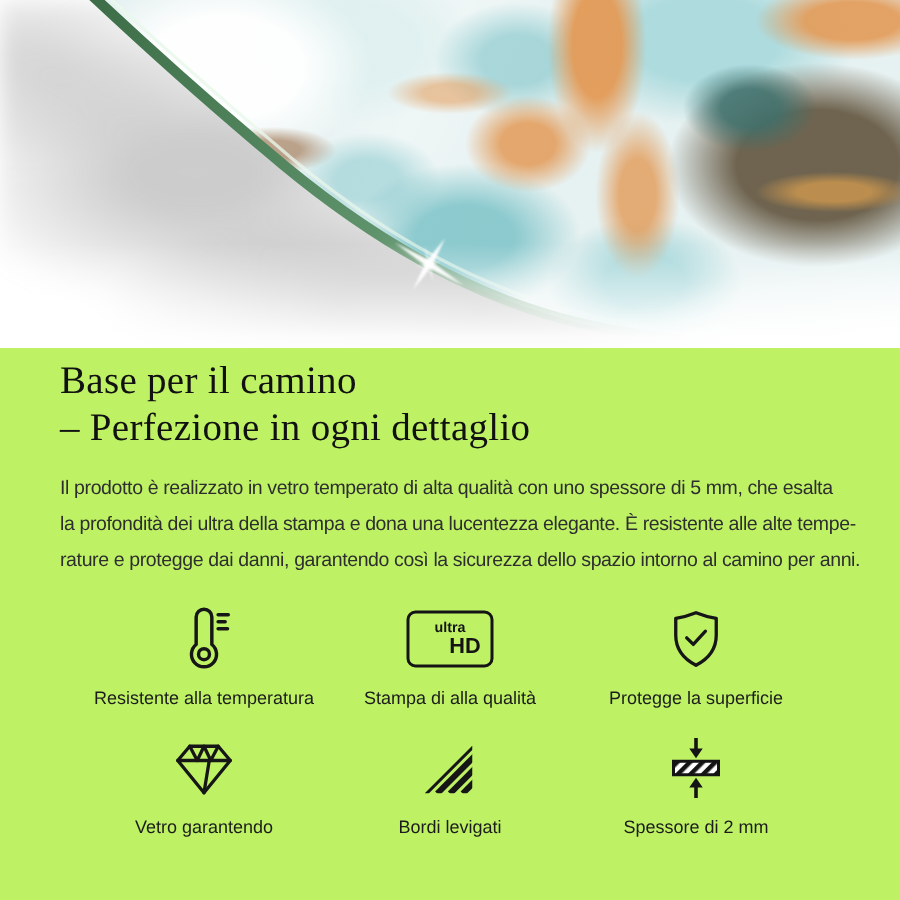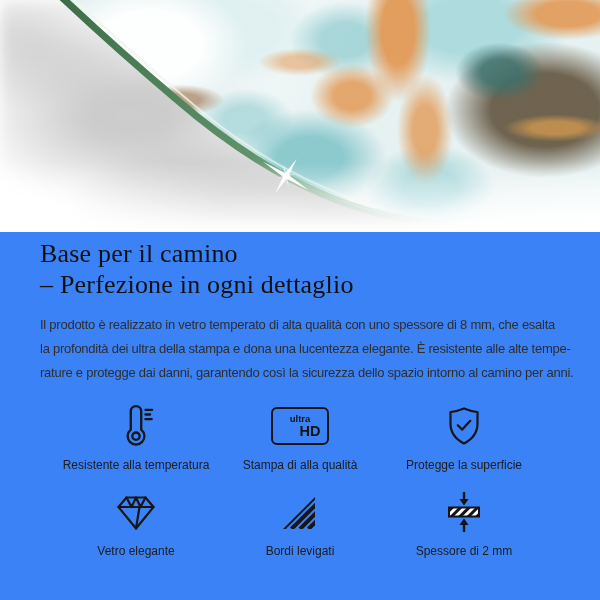--- a/index.html
+++ b/index.html
@@ -1,18 +1,18 @@
 <!DOCTYPE html>
 <html><head>
 <meta charset="utf-8">
 <style>
   * { margin:0; padding:0; box-sizing:border-box; }
   html,body { background:#fff; }
   body { font-family:"Liberation Sans", sans-serif; color:#303030; }
-  .page { position:relative; width:600px; height:600px; background:#3b82f6; overflow:hidden; }
+  .page { position:relative; width:600px; height:600px; background:#bef264; overflow:hidden; }
 
   
   .hero { position:relative; width:600px; height:232px; overflow:hidden; background:#fff; }
   .glass-shadow { position:absolute; inset:0; filter:blur(7px);
     background:
       radial-gradient(ellipse 250px 140px at 130px 115px, rgba(122,122,122,.38) 0 18%, rgba(122,122,122,0) 68%),
       radial-gradient(ellipse 300px 110px at 270px 205px, rgba(118,118,118,.42) 0 18%, rgba(118,118,118,0) 68%),
       radial-gradient(ellipse 180px 100px at 20px 40px,  rgba(128,128,128,.30) 0 10%, rgba(128,128,128,0) 68%),
       radial-gradient(ellipse 140px 60px  at 370px 232px, rgba(128,128,128,.30) 0 10%, rgba(128,128,128,0) 70%);
   }
@@ -110,21 +110,21 @@
     </svg>
     <div class="white-fade"></div>
   </div>
 
   <div class="content">
     <h1 class="title">
       <span>Base per il camino</span>
       <span>– Perfezione in ogni dettaglio</span>
     </h1>
     <p class="intro">
-      <span>Il prodotto è realizzato in vetro temperato di alta qualità con uno spessore di 8 mm, che esalta</span>
+      <span>Il prodotto è realizzato in vetro temperato di alta qualità con uno spessore di 5 mm, che esalta</span>
       <span>la profondità dei ultra della stampa e dona una lucentezza elegante. È resistente alle alte tempe-</span>
       <span>rature e protegge dai danni, garantendo così la sicurezza dello spazio intorno al camino per anni.</span>
     </p>
 
     <div class="features">
 
       <div class="feature">
         <div class="icon-cell">
           <svg width="46" height="46" viewBox="0 0 44 44">
             <g class="icon-stroke">
@@ -165,21 +165,21 @@
         <div class="icon-cell">
           <svg width="44" height="44" viewBox="0 0 44 44">
             <g class="icon-stroke" stroke-width="2">
               <path d="M12.5 7.5 L31.5 7.5 L39.5 17 L22 38.5 L4.5 17 Z"></path>
               <line x1="4.5" y1="17" x2="39.5" y2="17"></line>
               <path d="M12.5 7.5 L17.5 17 L22 7.5 L26.5 17 L31.5 7.5"></path>
               <line x1="22" y1="38.5" x2="25.5" y2="17"></line>
             </g>
           </svg>
         </div>
-        <div class="feature-label">Vetro elegante</div>
+        <div class="feature-label">Vetro garantendo</div>
       </div>
 
       <div class="feature">
         <div class="icon-cell">
           <svg width="44" height="44" viewBox="0 0 44 44">
             <defs>
               <clipPath id="triClip">
                   <polygon points="5,39 37,7 37,39"></polygon>
                 </clipPath>
             </defs>

